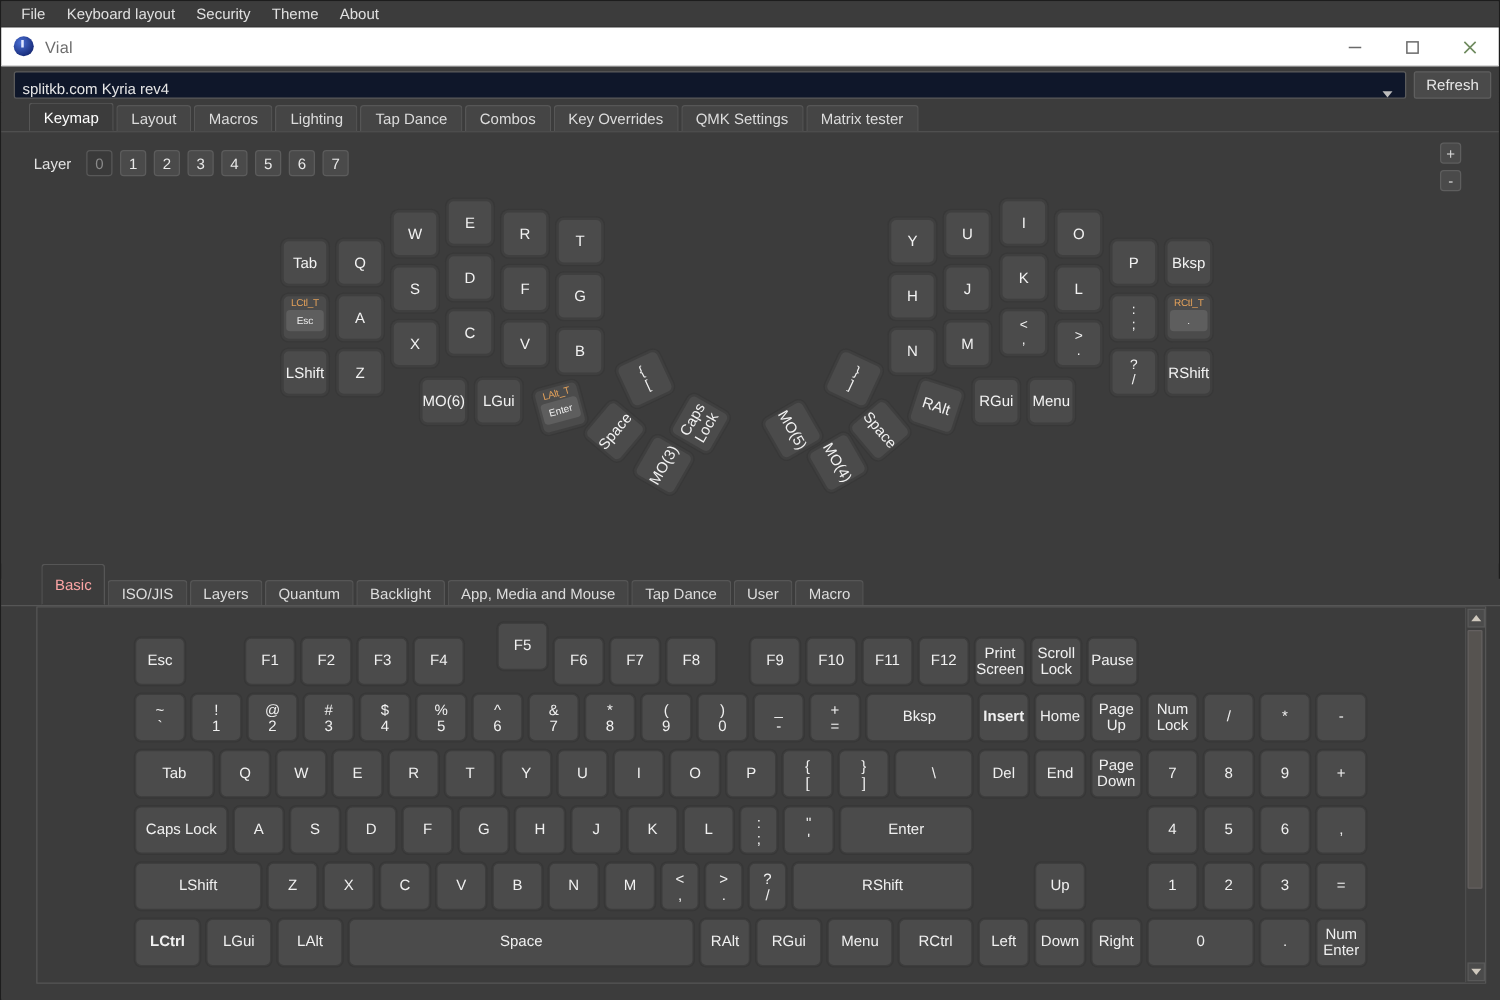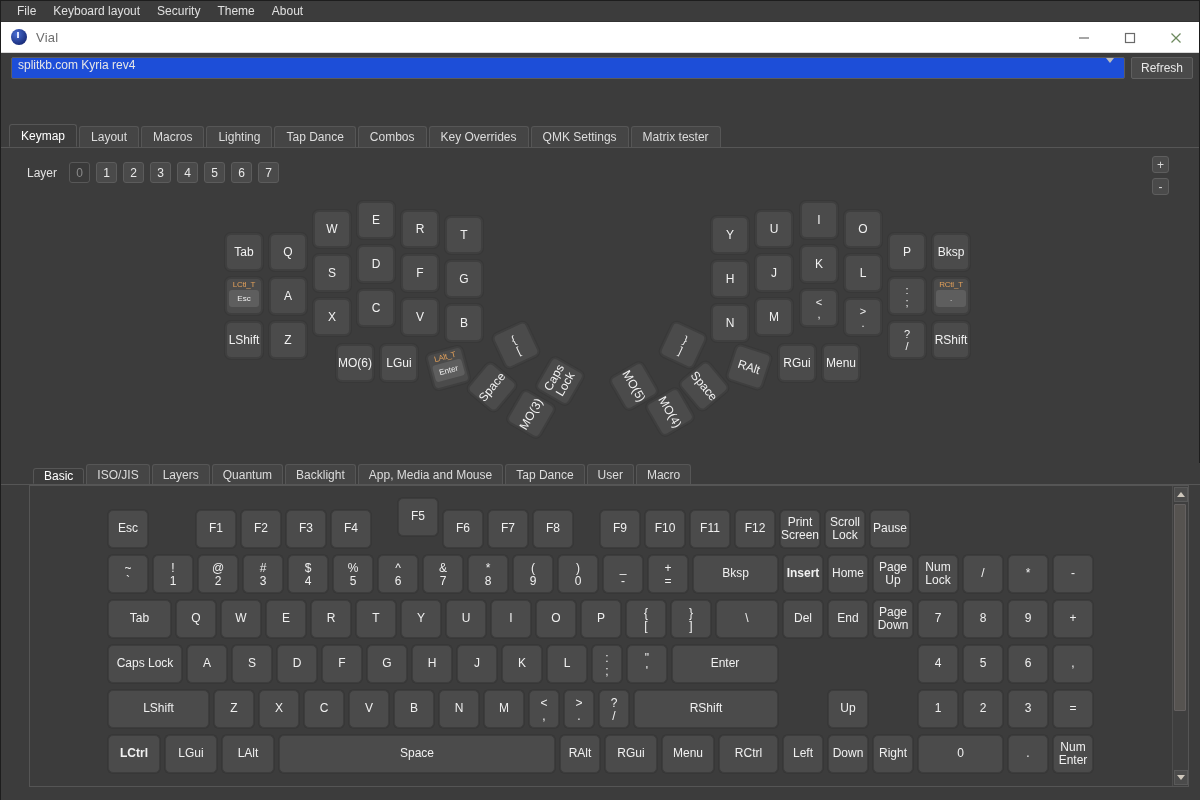--- a/index.html
+++ b/index.html
@@ -51,43 +51,42 @@
     font-size: 12px; color: #e0e0e0; padding: 2px 8px; margin-right: 1px;
   }
 
   
   #devrow {
     height: 29px; display: flex; align-items: center;
     padding: 3px 6px 3px 10px; gap: 6px;
     background: #3c3c3c;
   }
   #devcombo {
-    flex: 1; height: 22px; background: #1d4ed8;
+    flex: 1; height: 22px; background: #0f172a;
     border: 1px solid #5b5b5b; border-radius: 2px;
-    display: flex; align-items: flex-start; padding: 0 4px 0 6px;
+    display: flex; align-items: flex-end; padding: 0 4px 0 6px;
     position: relative;
   }
   #devcombo .val { font-size: 12px; color: #e6e6e6; flex: 1; }
   #devcombo .arrow {
     width: 0; height: 0; border-left: 4px solid transparent;
     border-right: 4px solid transparent; border-top: 5px solid #bdbdbd;
     margin-right: 6px;
   }
   #refreshbtn {
     height: 22px; padding: 0 9px; background: #4a4a4a;
     border: 1px solid #5f5f5f; border-radius: 2px;
     font-size: 12px; color: #e8e8e8; display: flex; align-items: center;
   }
 
   
   #maintabs {
-    display: flex; align-items: flex-end; padding-left: 8px;
+    display: flex; align-items: flex-end; padding-left: 22px;
     height: 24px; background: #3c3c3c;
     border-bottom: 1px solid #565656;
-    margin-top: 42px;
   }
   .mtab {
     height: 21px; padding: 0 11px; display: flex; align-items: center;
     font-size: 12px; color: #dcdcdc;
     background: #454545; border: 1px solid #565656; border-bottom: none;
     border-radius: 3px 3px 0 0; margin-right: 2px;
   }
   .mtab.active {
     background: #3c3c3c; color: #ffffff; height: 23px;
     border-bottom: 1px solid #3c3c3c;
@@ -153,21 +152,21 @@
   #reftabs {
     display: flex; align-items: flex-end; padding-left: 32px;
     height: 22px; border-bottom: 1px solid #565656;
   }
   .rtab {
     height: 20px; padding: 0 10px; display: flex; align-items: center;
     font-size: 12px; color: #dcdcdc;
     background: #454545; border: 1px solid #565656; border-bottom: none;
     border-radius: 3px 3px 0 0; margin-right: 2px;
   }
-  .rtab.active { background: #3c3c3c; color: #ffffff; height: 16px; border-bottom: 1px solid #3c3c3c; }
+  .rtab.active { background: #3c3c3c; color: #fca5a5; height: 33px; border-bottom: 1px solid #3c3c3c; }
 
   #refbox {
     position: absolute; left: 28px; top: 22px; right: 12px; bottom: 14px;
     background: #3c3c3c; border: 1px solid #555;
   }
   #refcanvas { position: absolute; left: 0; top: 0; right: 16px; bottom: 0; overflow: hidden; }
   .rk {
     position: absolute; background: #4b4b4b;
     border: 1px solid #3d3d3d; border-radius: 5px;
     box-shadow: 0 0 0 1px #373737;

